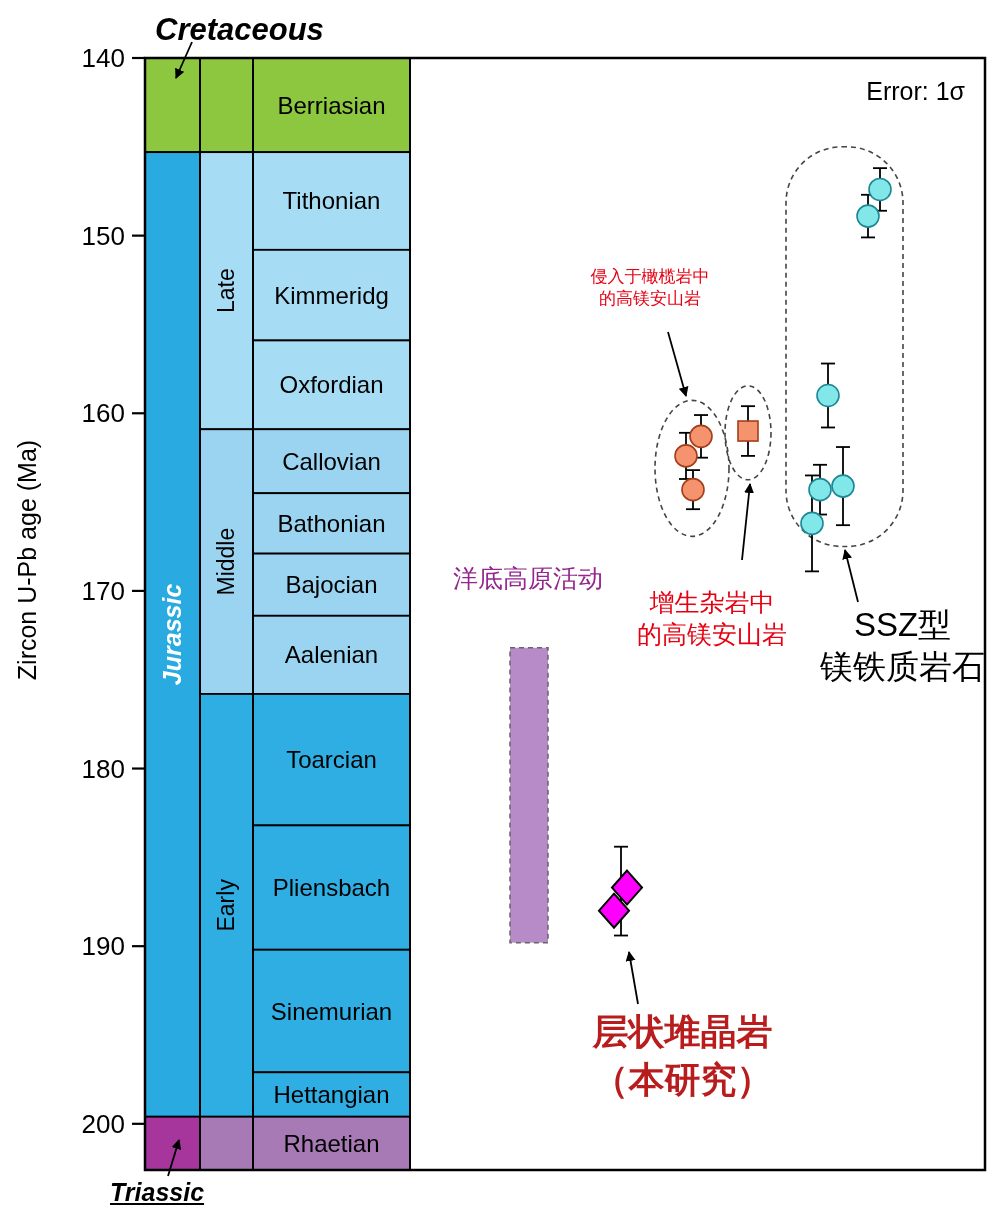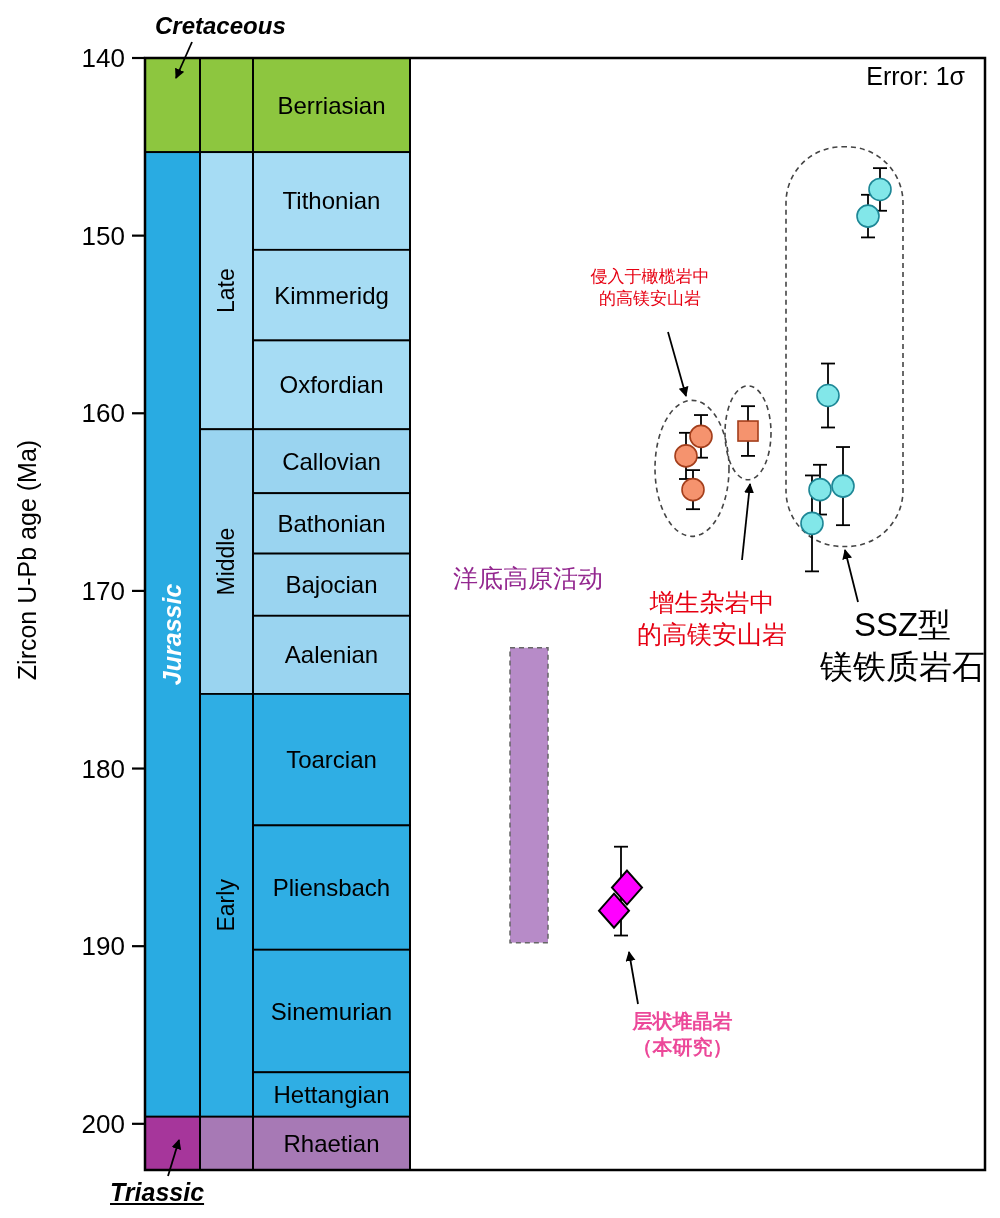--- a/index.html
+++ b/index.html
@@ -5,28 +5,28 @@
   * { margin:0; padding:0; box-sizing:border-box; }
   html,body { background:#fff; }
   body { font-family:"Liberation Sans","DejaVu Sans",sans-serif; }
   #canvas { position:relative; width:1000px; height:1218px; background:#fff; overflow:hidden; }
   #plot-svg { position:absolute; left:0; top:0; }
   #plot-svg text { font-family:"Liberation Sans","DejaVu Sans",sans-serif; }
   .ann { position:absolute; white-space:nowrap; }
   .two { line-height:1.28; }
   #axis-title { left:-172px; top:545px; width:400px; height:30px; text-align:center;
                 transform:rotate(-90deg); font-size:25px; color:#000; }
-  #error-note { left:770px; top:62px; width:195px; text-align:right; font-size:25px; color:#000; }
-  #cretaceous { left:155px; top:12px; font-size:24px; font-weight:bold; font-style:italic; color:#000; }
+  #error-note { left:770px; top:77px; width:195px; text-align:right; font-size:25px; color:#000; }
+  #cretaceous { left:155px; top:12px; font-size:31px; font-weight:bold; font-style:italic; color:#000; }
   #triassic   { left:110px; top:1178px; font-size:25px; font-weight:bold; font-style:italic; color:#000;text-decoration:underline; }
   #intruded   { left:538px; top:266px; width:224px; text-align:center; font-size:17px; color:#E60012; }
   #accretionary { left:600px; top:586px; width:224px; text-align:center; font-size:25px; color:#E60012; }
   #event-label { left:416px; top:562px; width:224px; text-align:center; font-size:25px; color:#93278F; }
   #ssz-label  { left:820px; top:604px; text-align:center; font-size:33px; color:#000; }
-  #cumulate   { left:560px; top:1008px; width:245px; text-align:center; font-size:20px; font-weight:bold; color:#ec4899; line-height:1.32; }
+  #cumulate   { left:560px; top:1008px; width:245px; text-align:center; font-size:36px; font-weight:bold; color:#b91c1c; line-height:1.32; }
 </style>
 </head>
 <body>
 
 <div id="canvas">
 
   <svg id="plot-svg" width="1000" height="1218">
     <defs>
       <marker id="ah" markerUnits="userSpaceOnUse" markerWidth="12" markerHeight="12" refX="9" refY="5" orient="auto">
         <path d="M0,0 L10,5 L0,10 z" fill="#000"></path>

